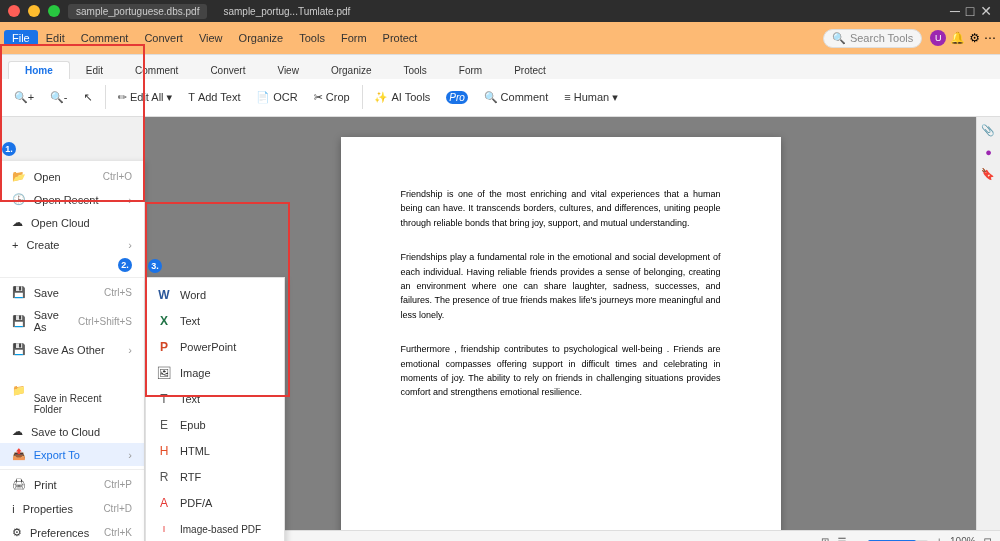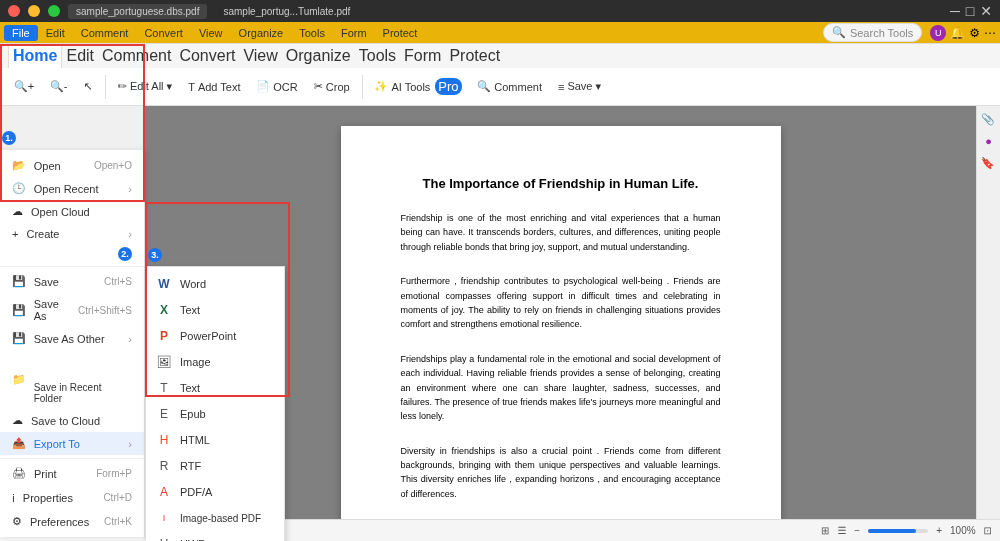--- a/index.html
+++ b/index.html
@@ -17,22 +17,22 @@
     }
     .title-bar-left { display: flex; align-items: center; gap: 8px; flex: 1; }
     .title-bar-controls { display: flex; gap: 6px; }
     .title-bar-btn { width: 12px; height: 12px; border-radius: 50%; cursor: pointer; }
     .btn-close { background: #ff5f57; }
     .btn-min { background: #febc2e; }
     .btn-max { background: #28c840; }
 
     
     .menu-bar {
-      height: 22px;
-      background: #eab308;
+      height: 33px;
+      background: #fdba74;
       display: flex;
       align-items: center;
       padding: 0 4px;
       border-bottom: 1px solid #ddd;
     }
     .menu-item {
       padding: 2px 8px;
       font-size: 11px;
       cursor: pointer;
       border-radius: 3px;
@@ -49,22 +49,22 @@
       flex-direction: column;
     }
     .ribbon-tabs {
       height: 24px;
       display: flex;
       align-items: flex-end;
       padding: 0 8px;
       background: #f5f5f5;
     }
     .ribbon-tab {
-      padding: 3px 4px;
-      font-size: 16px;
+      padding: 3px 16px;
+      font-size: 10px;
       cursor: pointer;
       color: #333;
       border-top-left-radius: 3px;
       border-top-right-radius: 3px;
     }
     .ribbon-tab.active {
       background: #fff;
       border: 1px solid #ddd;
       border-bottom: none;
       color: #1a73e8;
@@ -330,45 +330,45 @@
       <span>OCR</span>
     </div>
     <div class="ribbon-btn">
       <span>✂</span>
       <span>Crop</span>
     </div>
     <div style="width:1px;height:24px;background:#ddd;margin:0 2px;"></div>
     <div class="ribbon-btn">
       <span>✨</span>
       <span>AI Tools</span>
-      <span style="background:#1a73e8;color:white;font-size:13px;padding:1px 3px;border-radius:8px;margin-left:2px;">Pro</span>
+      <span style="background:#1a73e8;color:white;font-size:10px;padding:1px 3px;border-radius:8px;margin-left:13px;font-style:italic;">Pro</span>
     </div>
     <div class="ribbon-btn">
       <span>🔍</span>
       <span>Comment</span>
     </div>
     <div class="ribbon-btn">
       <span>≡</span>
-      <span>Save ▾</span>
+      <span>Human ▾</span>
     </div>
   </div>
 </div>
 
 <div style="display:flex;height:calc(541px - 22px - 22px - 62px - 22px);position:relative;">
 
   <div class="file-menu-overlay">
 
     <div style="position:absolute;top:-20px;left:2px;">
       <span class="badge">1.</span>
     </div>
 
     <div class="file-menu-item">
       <span>📂</span>
       <span>Open</span>
-      <span class="shortcut">Open+O</span>
+      <span class="shortcut">Ctrl+O</span>
     </div>
     <div class="file-menu-item">
       <span>🕒</span>
       <span>Open Recent</span>
       <span class="arrow">›</span>
     </div>
     <div class="file-menu-item">
       <span>☁</span>
       <span>Open Cloud</span>
     </div>
@@ -408,21 +408,21 @@
     </div>
     <div class="file-menu-item export-active">
       <span>📤</span>
       <span>Export To</span>
       <span class="arrow">›</span>
     </div>
     <div class="file-menu-separator"></div>
     <div class="file-menu-item">
       <span>🖨</span>
       <span>Print</span>
-      <span class="shortcut">Form+P</span>
+      <span class="shortcut">Ctrl+P</span>
     </div>
     <div class="file-menu-item">
       <span>ℹ</span>
       <span>Properties</span>
       <span class="shortcut">Ctrl+D</span>
     </div>
     <div class="file-menu-item">
       <span>⚙</span>
       <span>Preferences</span>
       <span class="shortcut">Ctrl+K</span>
@@ -475,25 +475,23 @@
       <span style="font-size:10px;">Image-based PDF</span>
     </div>
     <div class="submenu-item">
       <span class="file-icon" style="color:#555;">H</span>
       <span>HWP</span>
     </div>
   </div>
 
   <div class="content-area" style="margin-left:145px;">
     <div class="pdf-page">
-      <div class="pdf-title">The Importance of Friendship in Human Life.</div>
       <div class="pdf-paragraph">Friendship is one of the most enriching and vital experiences that a human being can have. It transcends borders, cultures, and differences, uniting people through reliable bonds that bring joy, support, and mutual understanding.</div>
+      <div class="pdf-paragraph">Friendships play a fundamental role in the emotional and social development of each individual. Having reliable friends provides a sense of belonging, creating an environment where one can share laughter, sadness, successes, and failures. The presence of true friends makes life's journeys more meaningful and less lonely.</div>
       <div class="pdf-paragraph">Furthermore , friendship contributes to psychological well-being . Friends are emotional compasses offering support in difficult times and celebrating in moments of joy. The ability to rely on friends in challenging situations provides comfort and strengthens emotional resilience.</div>
-      <div class="pdf-paragraph">Friendships play a fundamental role in the emotional and social development of each individual. Having reliable friends provides a sense of belonging, creating an environment where one can share laughter, sadness, successes, and failures. The presence of true friends makes life's journeys more meaningful and less lonely.</div>
-      <div class="pdf-paragraph">Diversity in friendships is also a crucial point . Friends come from different backgrounds, bringing with them unique perspectives and valuable learnings. This diversity enriches life , expanding horizons , and encouraging acceptance of differences.</div>
 
     </div>
   </div>
 
   <div class="right-sidebar">
     <div class="right-sidebar-btn">📎</div>
     <div class="right-sidebar-btn" style="color:#9c27b0;">●</div>
     <div class="right-sidebar-btn">🔖</div>
   </div>
 </div>

